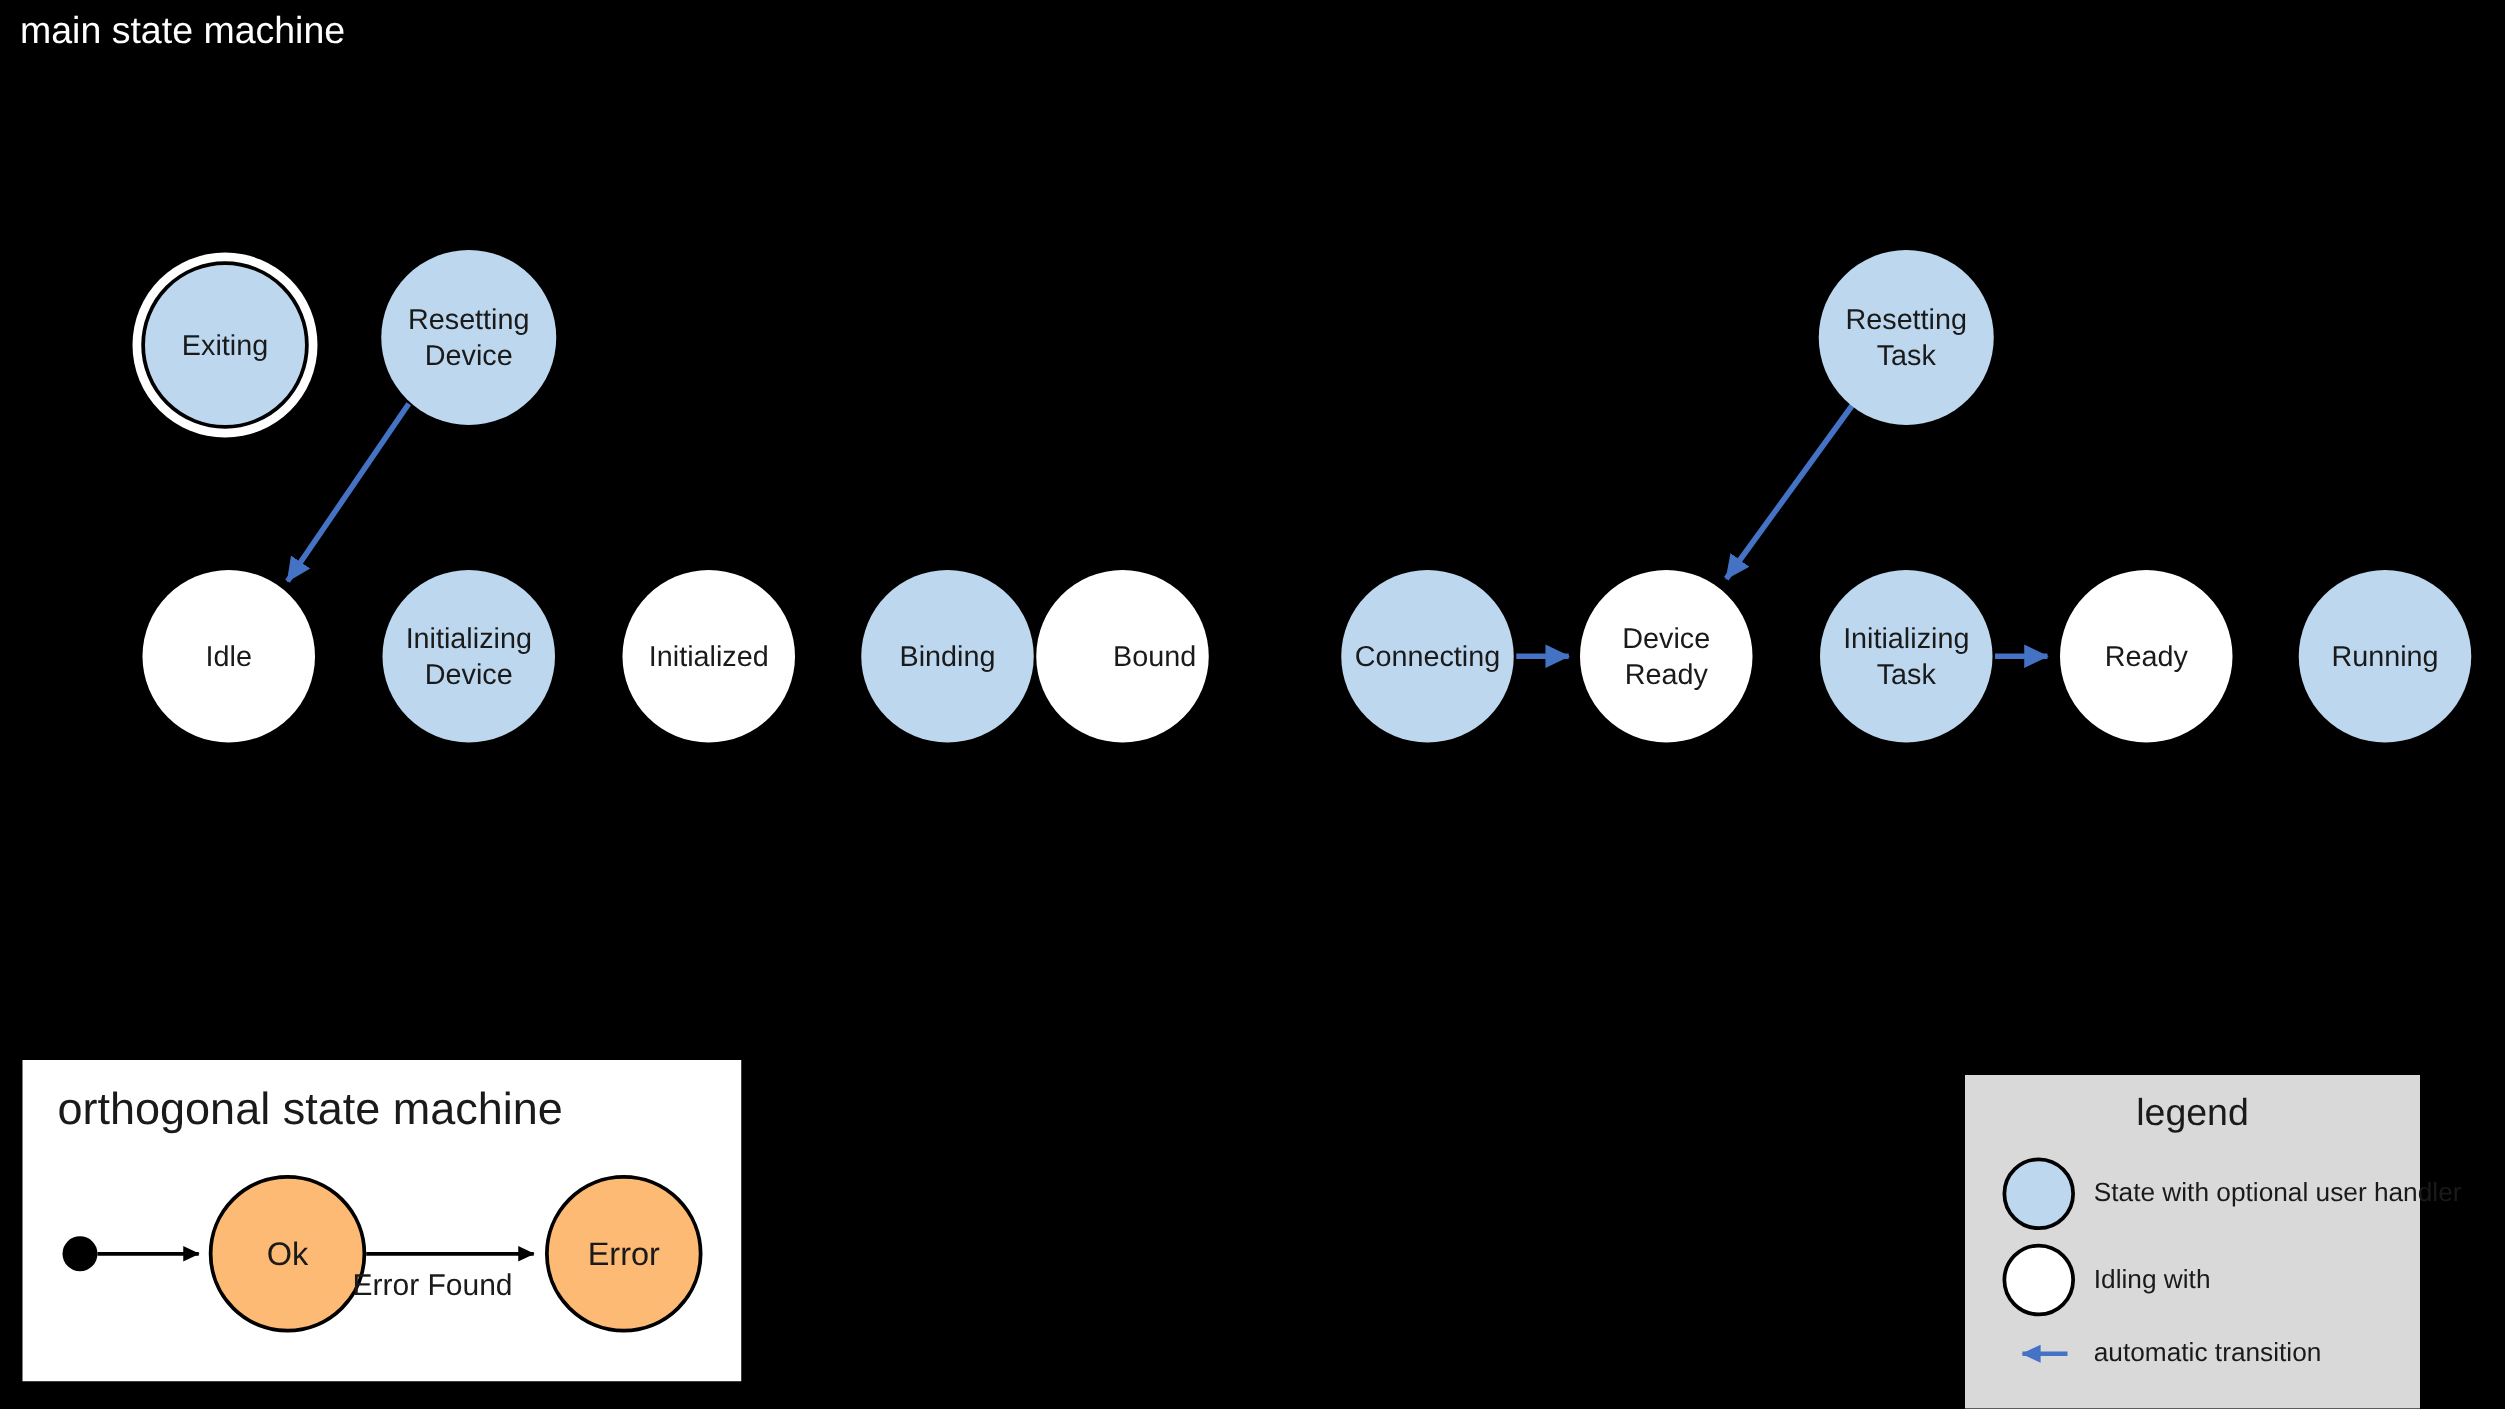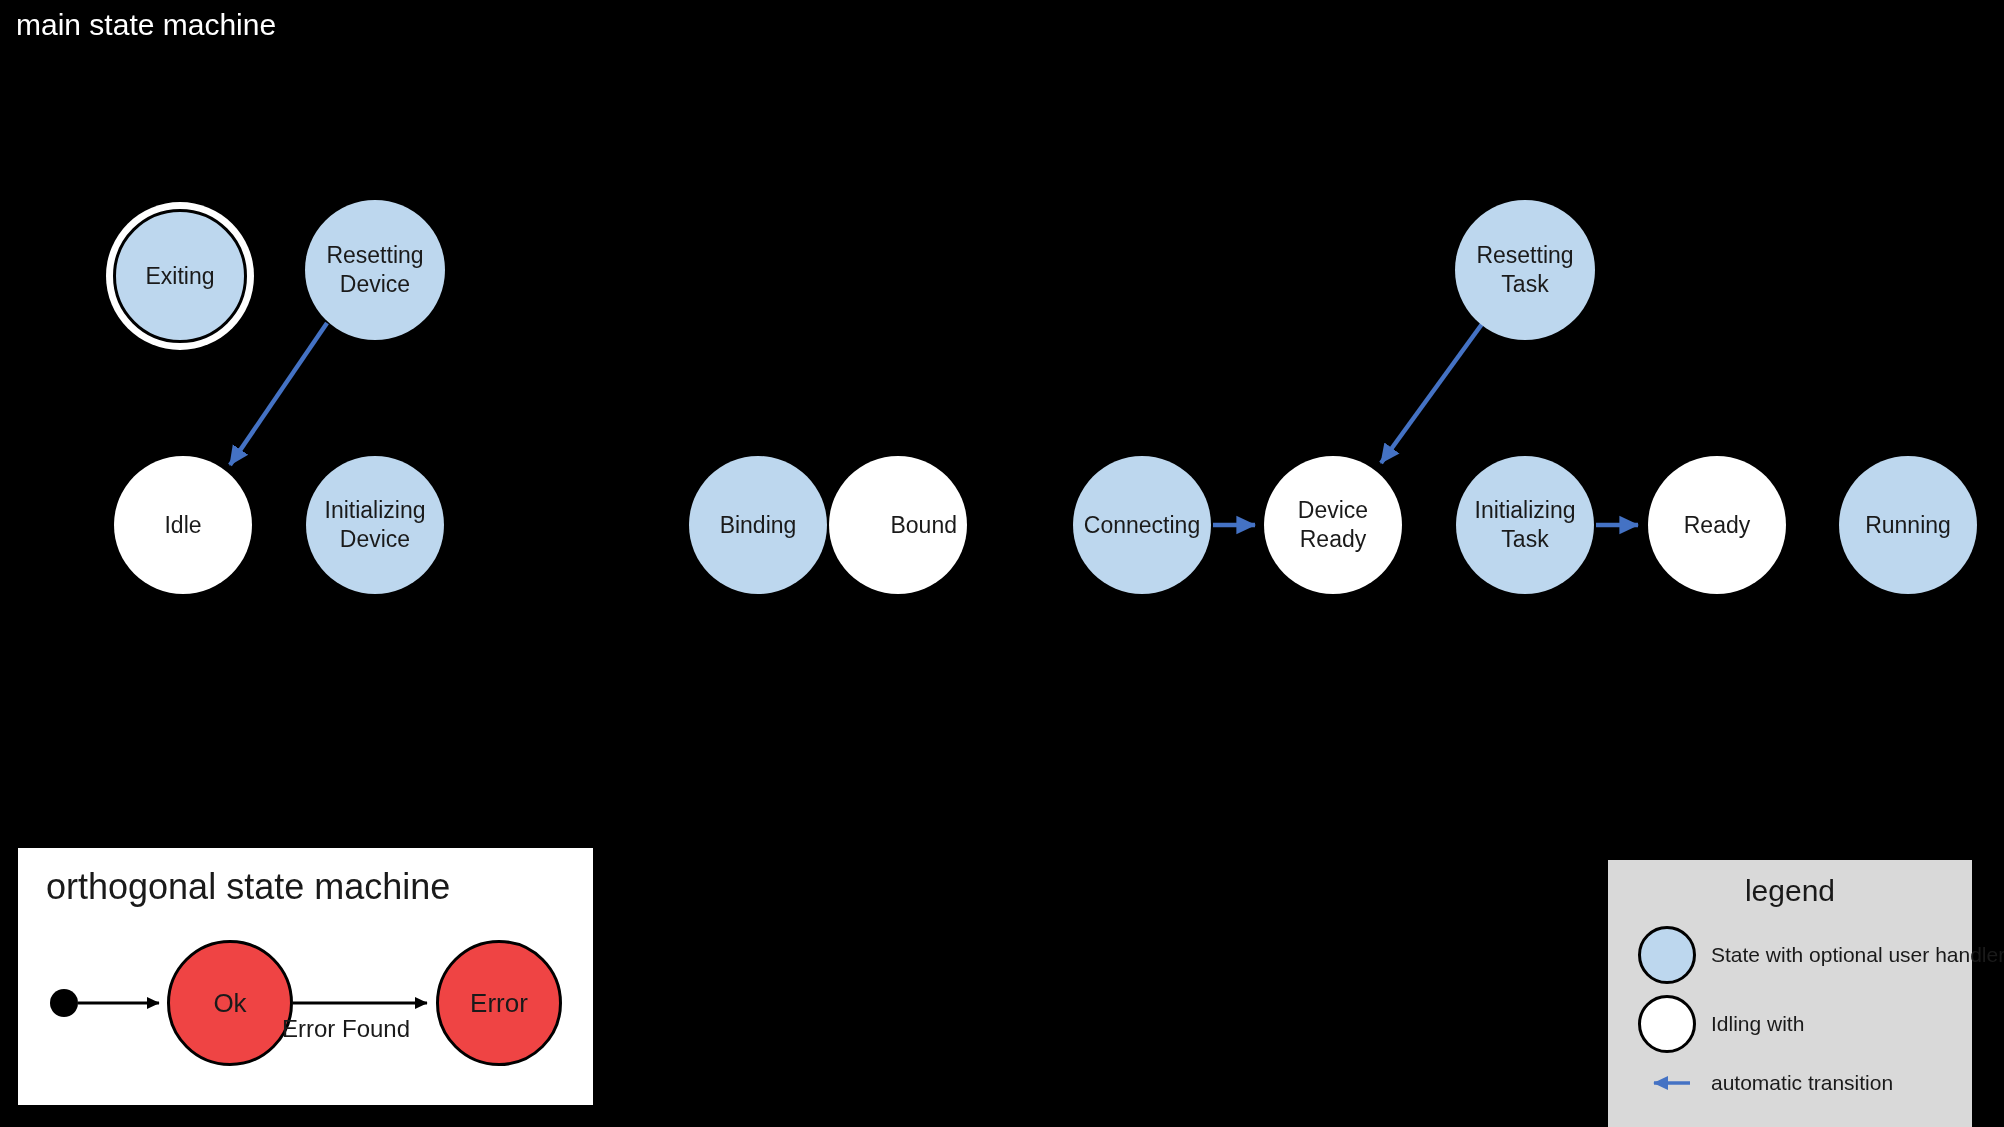--- a/index.html
+++ b/index.html
@@ -68,21 +68,21 @@
     position: absolute;
     left: 28px; top: 18px;
     font-size: 36px;
     color: var(--label-text);
   }
   .ostate {
     position: absolute;
     width: 126px; height: 126px;
     border: 3px solid var(--outline);
     border-radius: 50%;
-    background: #ef4444;
+    background: #fdba74;
     display: flex; align-items: center; justify-content: center;
     font-size: 26px;
     color: var(--label-text);
   }
   .initial-dot {
     position: absolute;
     left: 32px; top: 141px;
     width: 28px; height: 28px;
     border-radius: 50%;
     background: #000000;
@@ -91,21 +91,21 @@
     position: absolute;
     left: 346px; top: 1015px;
     transform: translateX(-50%);
     font-size: 24px;
     color: var(--label-text);
     white-space: nowrap;
   }
   
   .legend {
     position: absolute;
-    left: 1608px; top: 860px;
+    left: 1572px; top: 860px;
     width: 364px; height: 267px;
     background: var(--legend-bg);
   }
   .legend-title {
     position: absolute;
     left: 0; top: 14px; width: 100%;
     text-align: center;
     font-size: 30px;
     color: var(--label-text);
   }
@@ -162,20 +162,23 @@
   <div class="st handler top" style="left:1455px; top:200px;">
     <span>Resetting Task</span>
   </div>
 
   <div class="st idling mid" style="left:114px; top:456px;">
     <span>Idle</span>
   </div>
   <div class="st handler mid" style="left:306px; top:456px;">
     <span>Initializing Device</span>
   </div>
+  <div class="st idling mid" style="left:498px; top:456px;">
+    <span>Initialized</span>
+  </div>
   <div class="st handler mid" style="left:689px; top:456px;">
     <span>Binding</span>
   </div>
   <div class="st idling mid" style="left:829px; top:456px;justify-content:flex-end;">
     <span>Bound</span>
   </div>
   <div class="st handler mid" style="left:1073px; top:456px;">
     <span>Connecting</span>
   </div>
   <div class="st idling mid" style="left:1264px; top:456px;">

